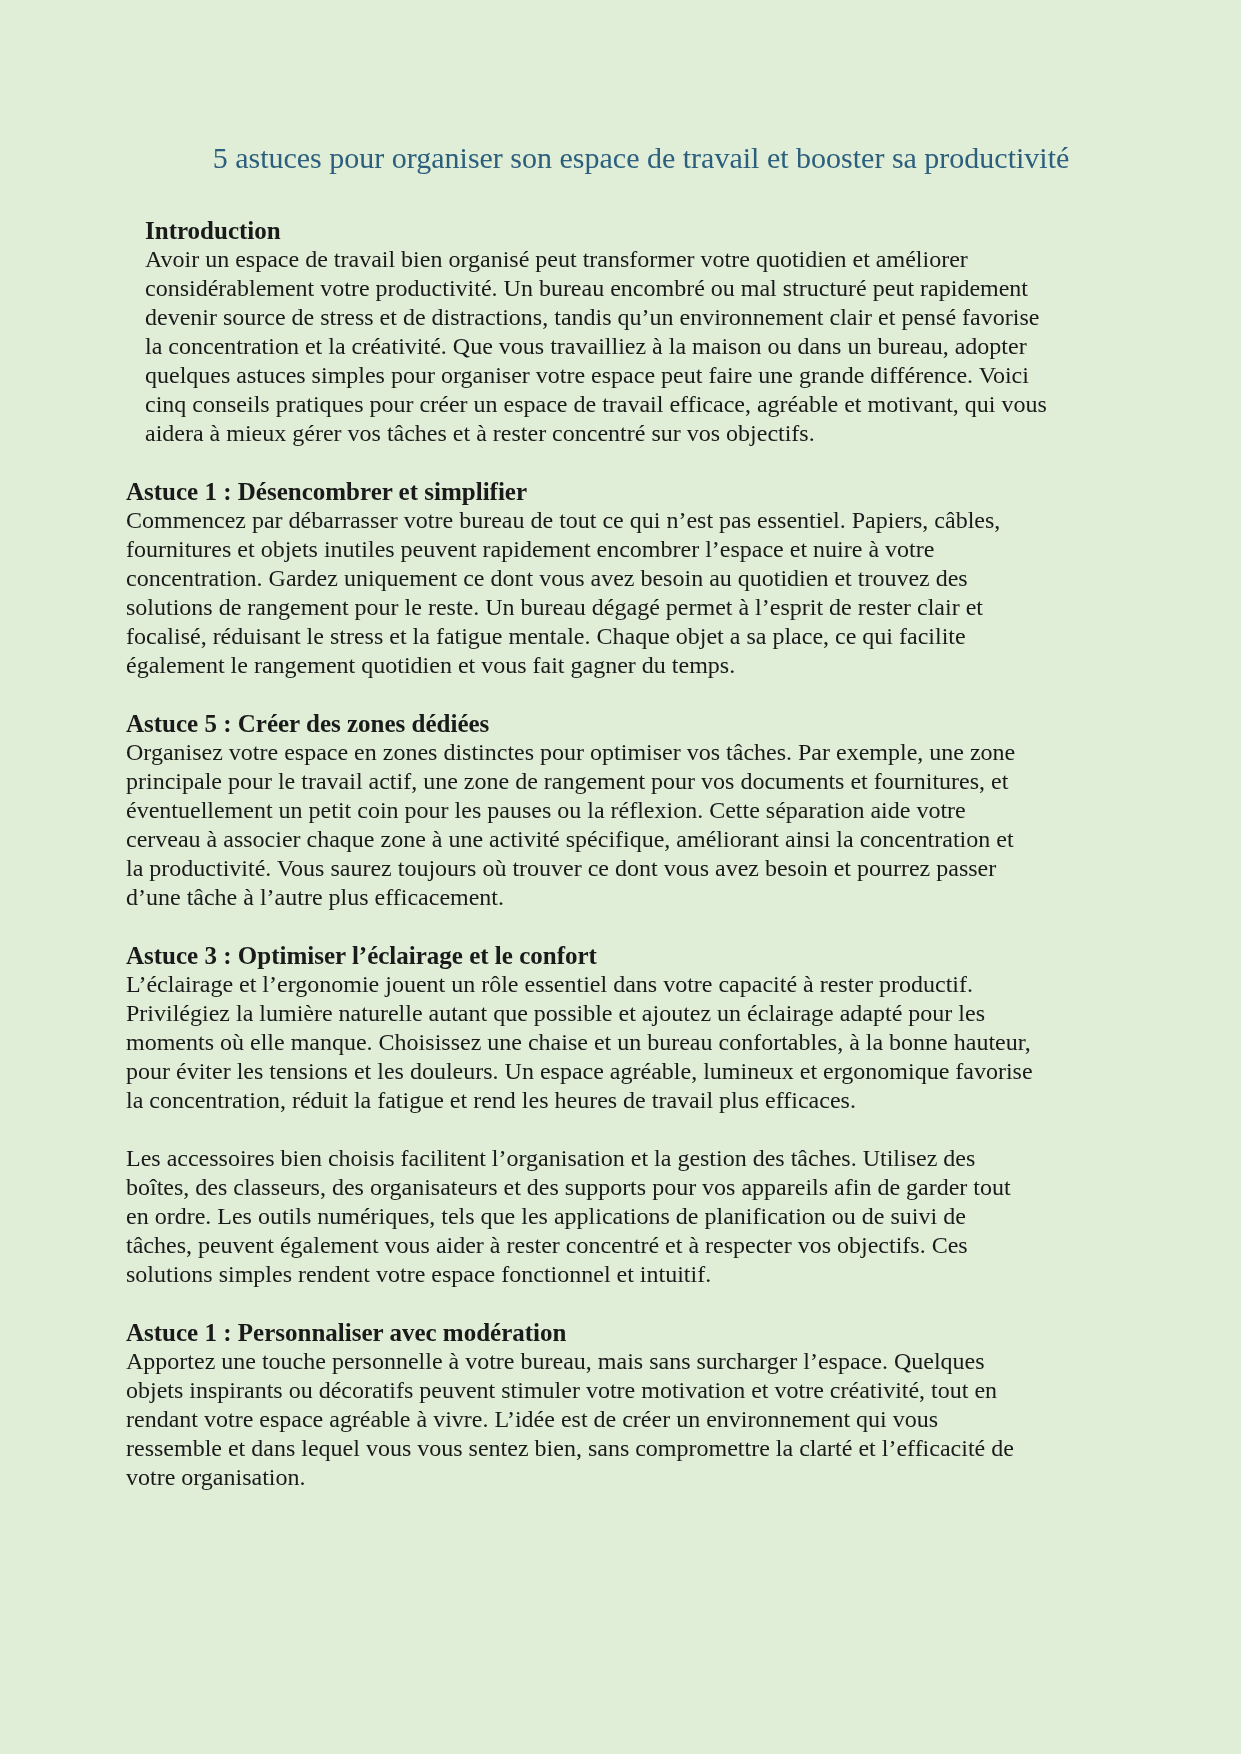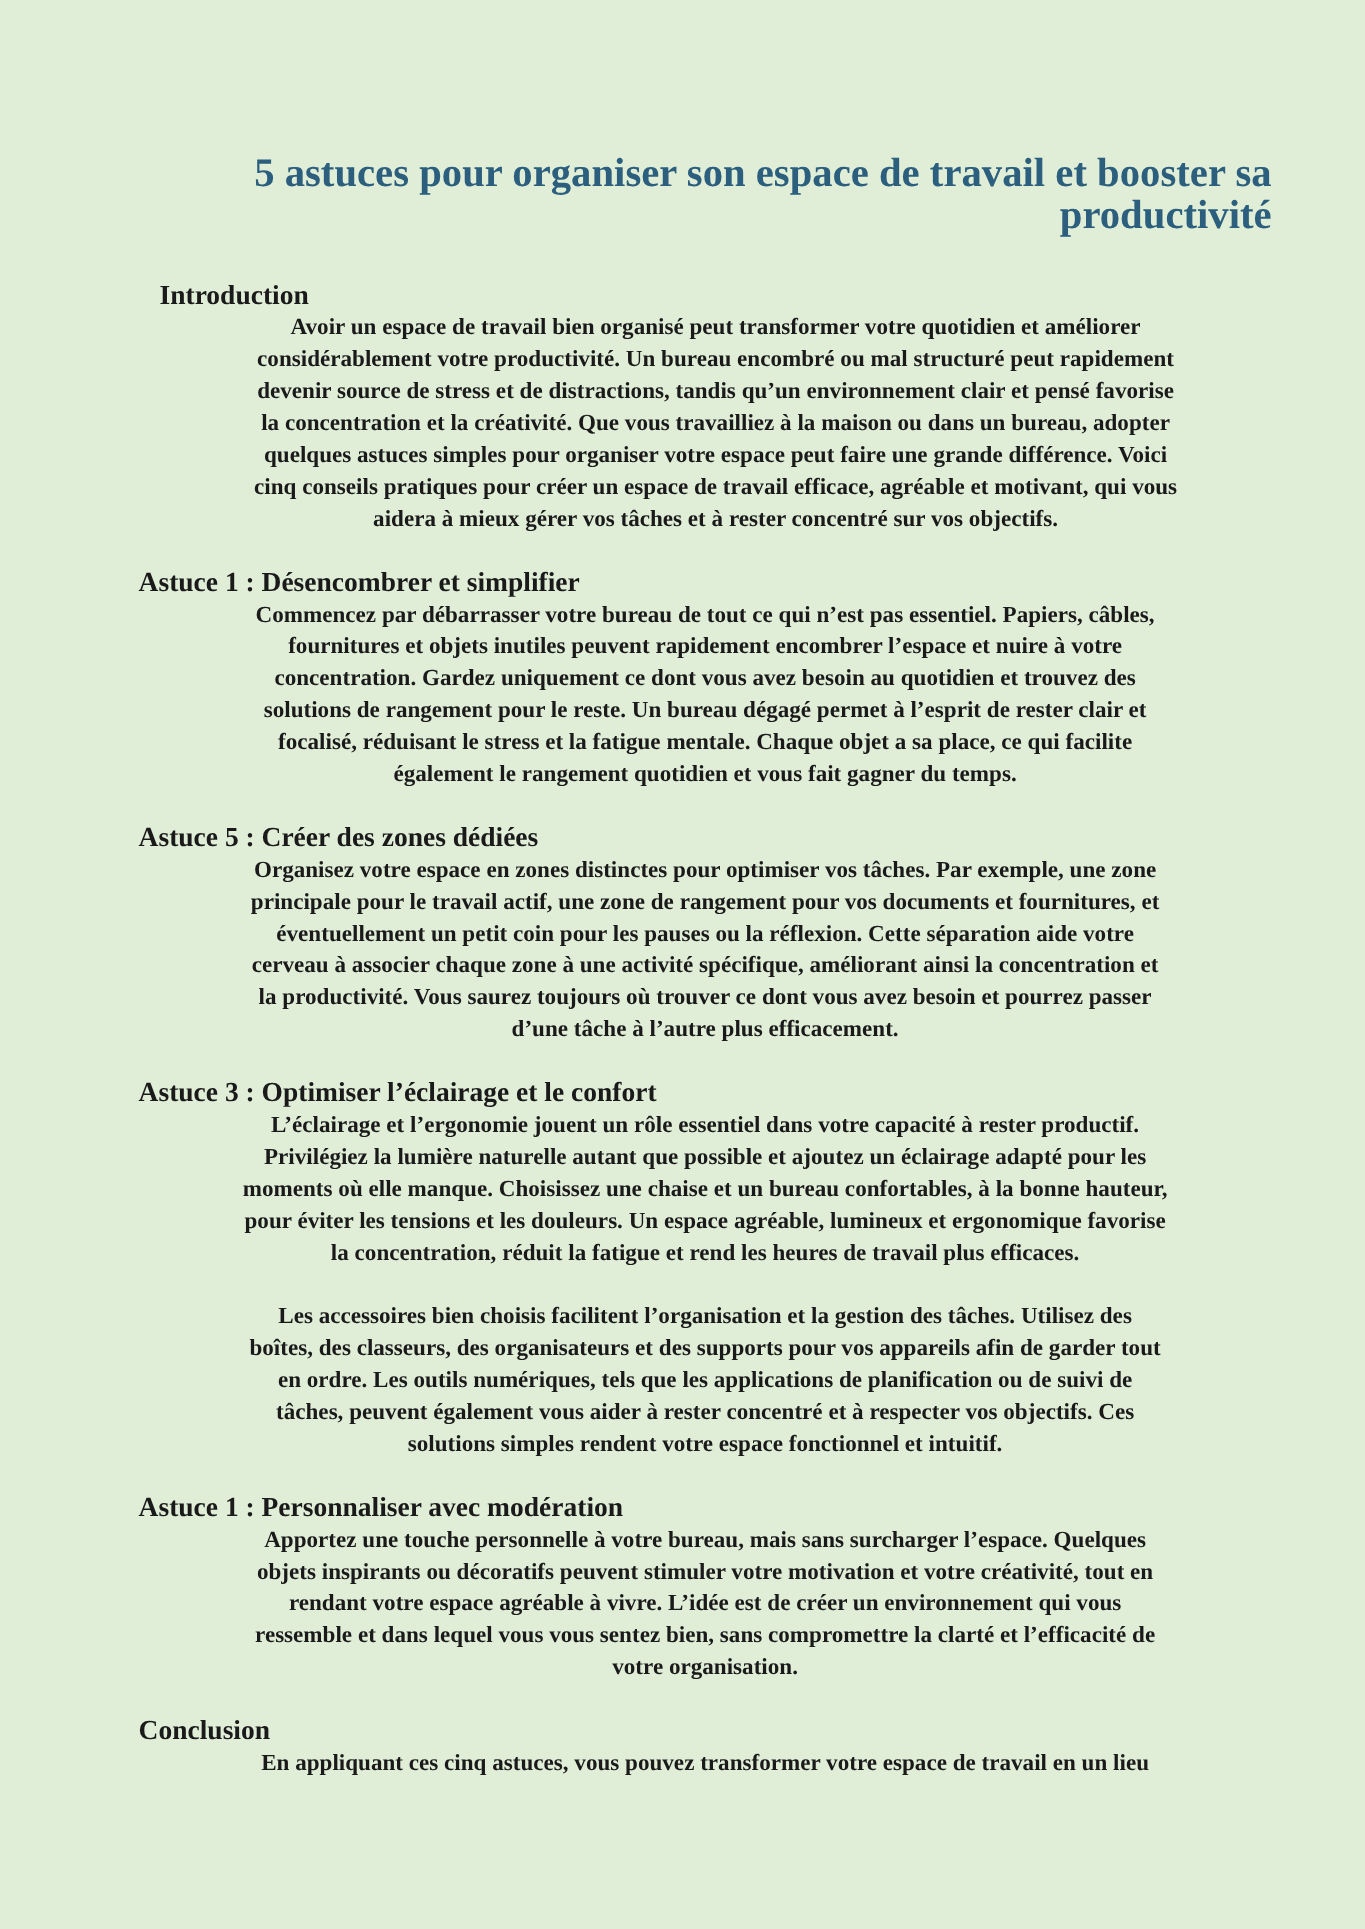--- a/index.html
+++ b/index.html
@@ -15,42 +15,41 @@
     overflow: hidden;
   }
   .content {
     position: absolute;
     left: 126px;
     top: 0;
     width: 1030px;
   }
   .title {
     margin: 139px 0 0 0;
-    font-size: 37px;
+    font-size: 30px;
     line-height: 38px;
-    font-weight: bold;
-    text-align: right;
+    font-weight: normal;
+    text-align: center;
     color: var(--title, #2b5f7d);
   }
   .title + .sec { margin-top: 39px; margin-left: 19px; }
   .sec { margin: 0 0 29px 0; }
   .sec h2 {
     margin: 0;
     font-size: 25px;
     line-height: 29px;
     font-weight: bold;
     color: var(--fg, #1a1a1a);
   }
   .sec p {
     margin: 0;
-    font-size: 21px;
+    font-size: 24px;
     line-height: 29px;
     white-space: pre-line; 
-    text-align: center;
-    font-weight: bold;
+    text-align: left;
   }
 </style>
 </head>
 <body>
 
 <div class="page" style="--bg: #e0edd7; --fg: #1a1a1a; --title: #2b5f7d;">
   <div class="content">
 
     <h1 class="title">5 astuces pour organiser son espace de travail et booster sa productivité</h1>
 
@@ -104,19 +103,15 @@
 
     <section class="sec">
       <h2>Astuce 1 : Personnaliser avec modération</h2>
       <p>Apportez une touche personnelle à votre bureau, mais sans surcharger l’espace. Quelques
 objets inspirants ou décoratifs peuvent stimuler votre motivation et votre créativité, tout en
 rendant votre espace agréable à vivre. L’idée est de créer un environnement qui vous
 ressemble et dans lequel vous vous sentez bien, sans compromettre la clarté et l’efficacité de
 votre organisation.</p>
     </section>
 
-    <section class="sec">
-      <h2>Conclusion</h2>
-      <p>En appliquant ces cinq astuces, vous pouvez transformer votre espace de travail en un lieu</p>
-    </section>
 
   </div>
 </div>
 
 </body></html>

